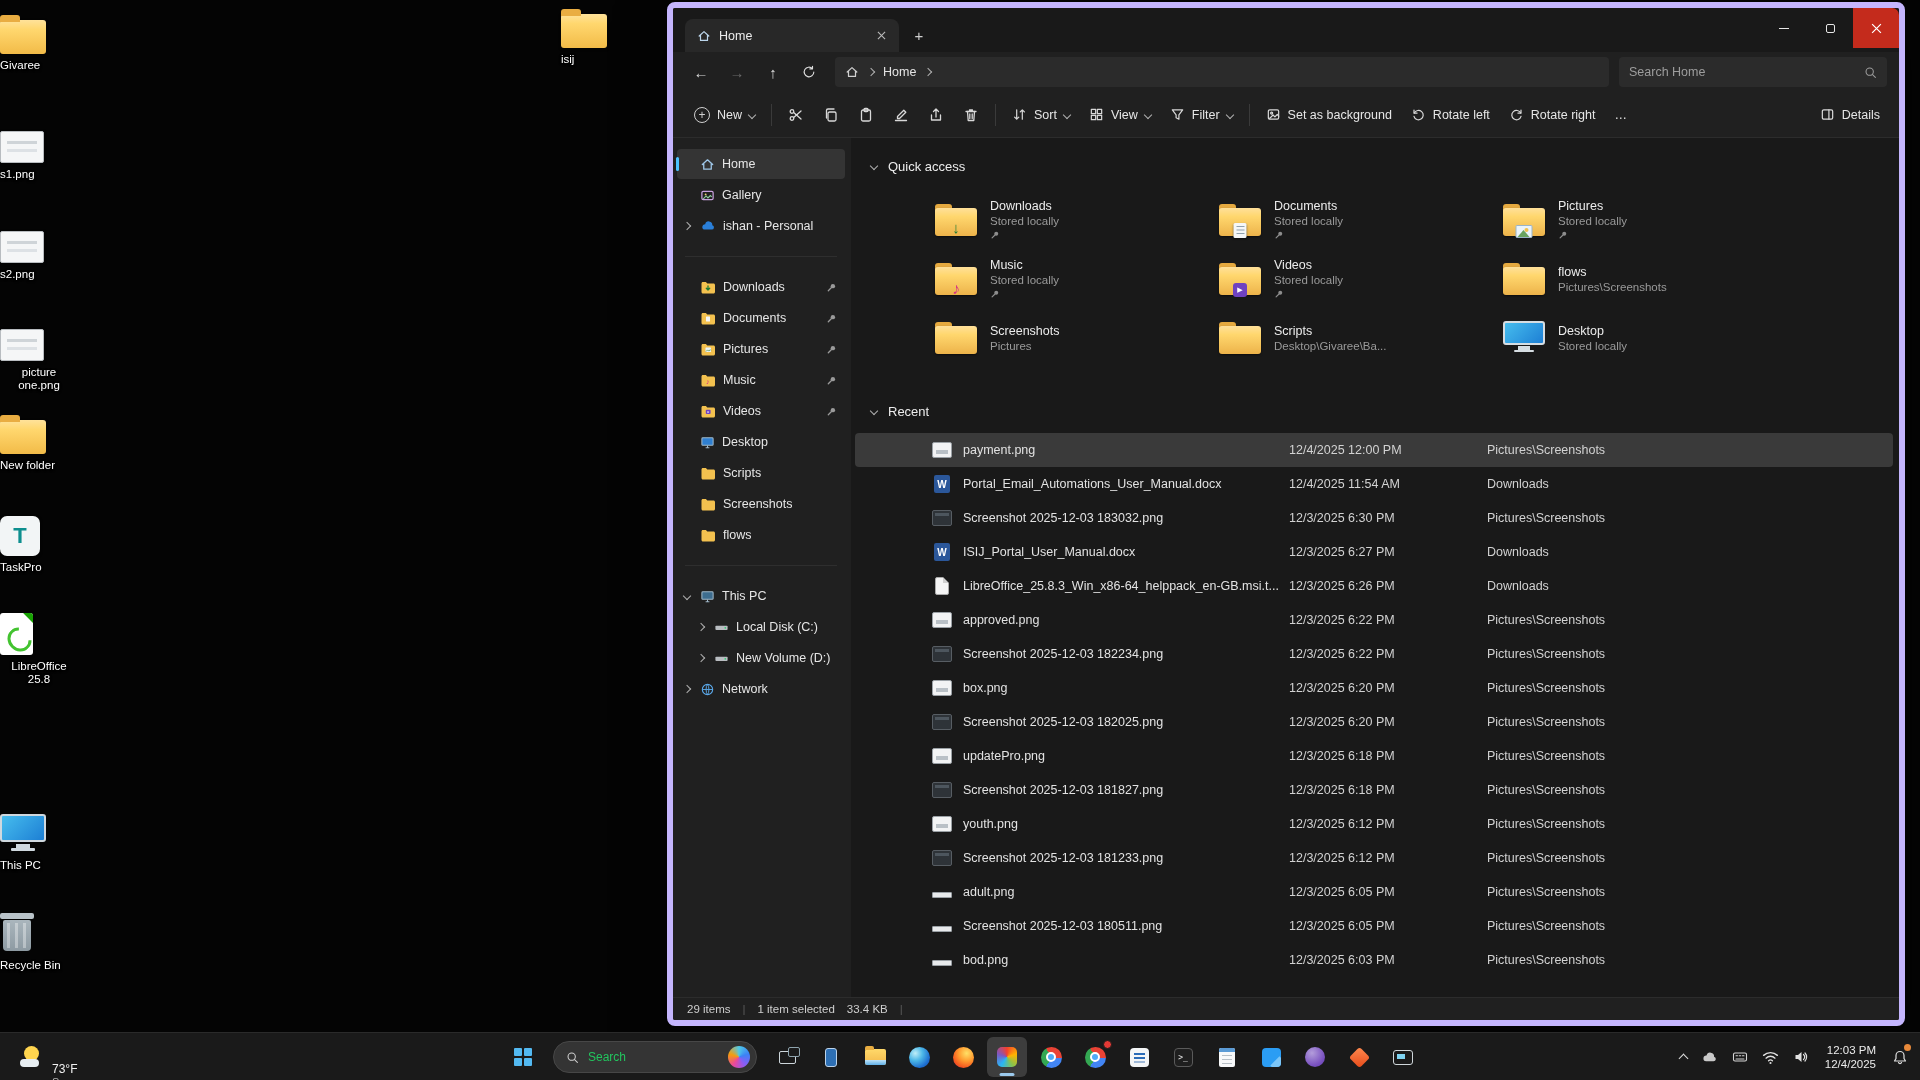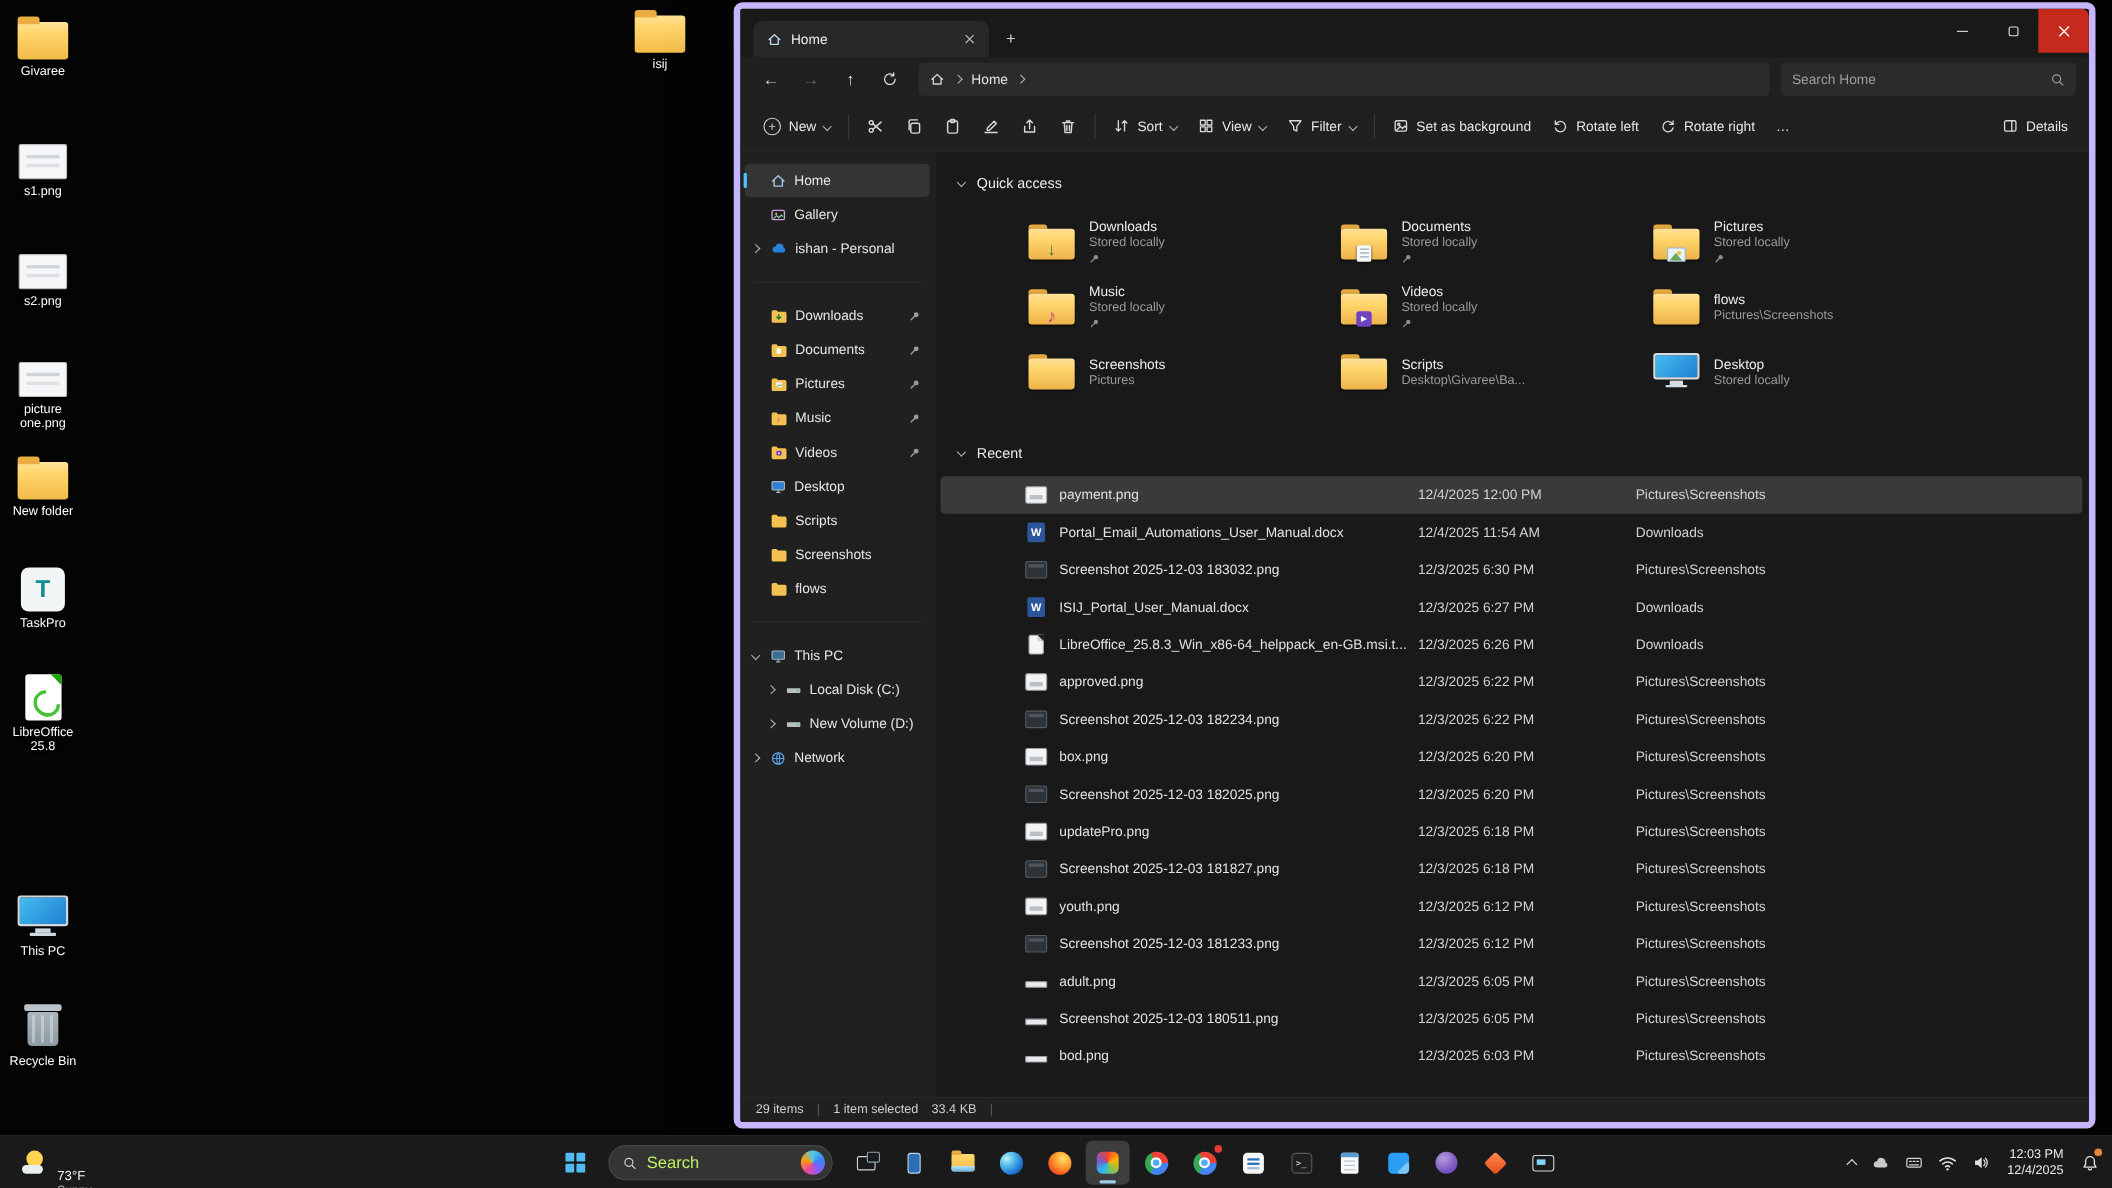--- a/index.html
+++ b/index.html
@@ -1,21 +1,21 @@
 <!DOCTYPE html>
 <html><head>
 <meta charset="utf-8">
 <style>
   *{margin:0;padding:0;box-sizing:border-box;}
   html,body{width:1920px;height:1080px;}
   body{background:#040404;font-family:"Liberation Sans",sans-serif;overflow:hidden;position:relative;color:#e8e8e8;user-select:none;}
   svg{display:block;}
 
   
-  .dicon{position:absolute;width:78px;display:flex;flex-direction:column;align-items:center;gap:5px;}
+  .dicon{position:absolute;width:78px;display:flex;flex-direction:column;align-items:flex-start;gap:5px;}
   .dlabel{font-size:11.5px;color:#fff;text-shadow:0 1px 3px #000,0 0 2px #000;text-align:center;line-height:13px;max-width:78px;word-wrap:break-word;}
   .cssfolder{width:46px;height:34px;background:linear-gradient(180deg,#ffe29a 0%,#ffd76e 28%,#f2bb48 100%);border-radius:3px;position:relative;margin-top:6px;box-shadow:0 1px 3px rgba(0,0,0,.7);}
   .cssfolder::before{content:'';position:absolute;top:-5px;left:0;width:20px;height:7px;background:#e9ad42;border-radius:3px 3px 0 0;}
   .thumb{width:44px;height:32px;background:#f5f6f7;border:1px solid #b8bcc0;border-radius:2px;position:relative;margin-top:7px;box-shadow:0 1px 3px rgba(0,0,0,.6);}
   .thumb::after{content:'';position:absolute;left:6px;right:6px;top:9px;height:3px;background:#cfd4d8;box-shadow:0 8px 0 #dde1e5;}
   .pcicon{width:46px;height:40px;margin-top:2px;}
   .pcicon .scr{width:46px;height:28px;background:linear-gradient(135deg,#46bdee,#1d7fd4);border:2px solid #cfd8de;border-radius:3px;}
   .pcicon .std{width:14px;height:4px;background:#cfd8de;margin:2px auto 0;}
   .pcicon .base{width:24px;height:3px;background:#cfd8de;margin:0 auto;border-radius:1px;}
   .binicon{width:34px;height:41px;margin-top:1px;}
@@ -122,21 +122,21 @@
   .wicon .cld{position:absolute;bottom:3px;left:2px;width:19px;height:8px;background:#e8eef2;border-radius:6px;}
   .tb-weather .t1{font-size:12px;color:#f0f0f0;line-height:14px;margin-top:36px;}
   .tb-weather .t2{font-size:11px;color:#b9b9b9;line-height:13px;}
   .tb-center{position:absolute;left:503px;top:4px;display:flex;align-items:center;gap:4px;}
   .tb-app{width:40px;height:40px;border-radius:6px;display:grid;place-items:center;position:relative;}
   .tb-app.active{background:#3d3d3d;}
   .tb-app.active::after{content:'';position:absolute;bottom:1px;left:50%;transform:translateX(-50%);width:15px;height:3px;border-radius:2px;background:#9ccaed;}
   .winlogo{width:18px;height:18px;display:grid;grid-template-columns:8px 8px;grid-template-rows:8px 8px;gap:1.6px;}
   .winlogo span{background:#53b9f1;border-radius:1px;}
   .tb-search{height:32px;width:204px;background:#343434;border:1px solid #474747;border-radius:17px;display:flex;align-items:center;gap:9px;padding:0 6px 0 12px;margin:0 6px;}
-  .tb-search .stxt{font-size:15px;color:#bef264;flex:1;}
+  .tb-search .stxt{font-size:12px;color:#22c55e;flex:1;}
   .sball{width:22px;height:22px;border-radius:50%;background:conic-gradient(#4ec9e8,#3b82f6,#8b5cf6,#ec4899,#f59e0b,#4ec9e8);}
   .ic-taskview{width:17px;height:13px;border:1.5px solid #cdd6db;border-radius:2px;position:relative;}
   .ic-taskview::after{content:'';position:absolute;right:-5px;top:-5px;width:10px;height:8px;background:#1b1b1b;border:1.5px solid #8ea3ad;border-radius:2px;}
   .ic-phone{width:12px;height:19px;border:1.5px solid #bcd3ea;border-radius:3px;background:#2d6fb4;}
   .ic-folder-tb{width:21px;height:16px;background:linear-gradient(180deg,#ffd96a,#f3b84a);border-radius:2px;position:relative;}
   .ic-folder-tb::before{content:'';position:absolute;top:-3px;left:0;width:9px;height:4px;background:#e8ad41;border-radius:2px 2px 0 0;}
   .ic-folder-tb::after{content:'';position:absolute;left:0;right:0;bottom:0;height:5px;background:linear-gradient(180deg,#bfe3f8,#5fb0e8);border-radius:0 0 2px 2px;}
   .ic-edge{width:21px;height:21px;border-radius:50%;background:radial-gradient(circle at 30% 30%,#bfeef7 0%,#4db8e8 35%,#1e6fd0 70%,#134a9e 100%);}
   .ic-firefox{width:21px;height:21px;border-radius:50%;background:radial-gradient(circle at 65% 30%,#ffe066 0%,#ff9a2e 40%,#f4551f 72%,#c22a83 100%);}
   .ic-photos{width:20px;height:20px;border-radius:5px;background:conic-gradient(#f6402c,#ffb300,#8bc34a,#29b6f6,#7e57c2,#f6402c);}

